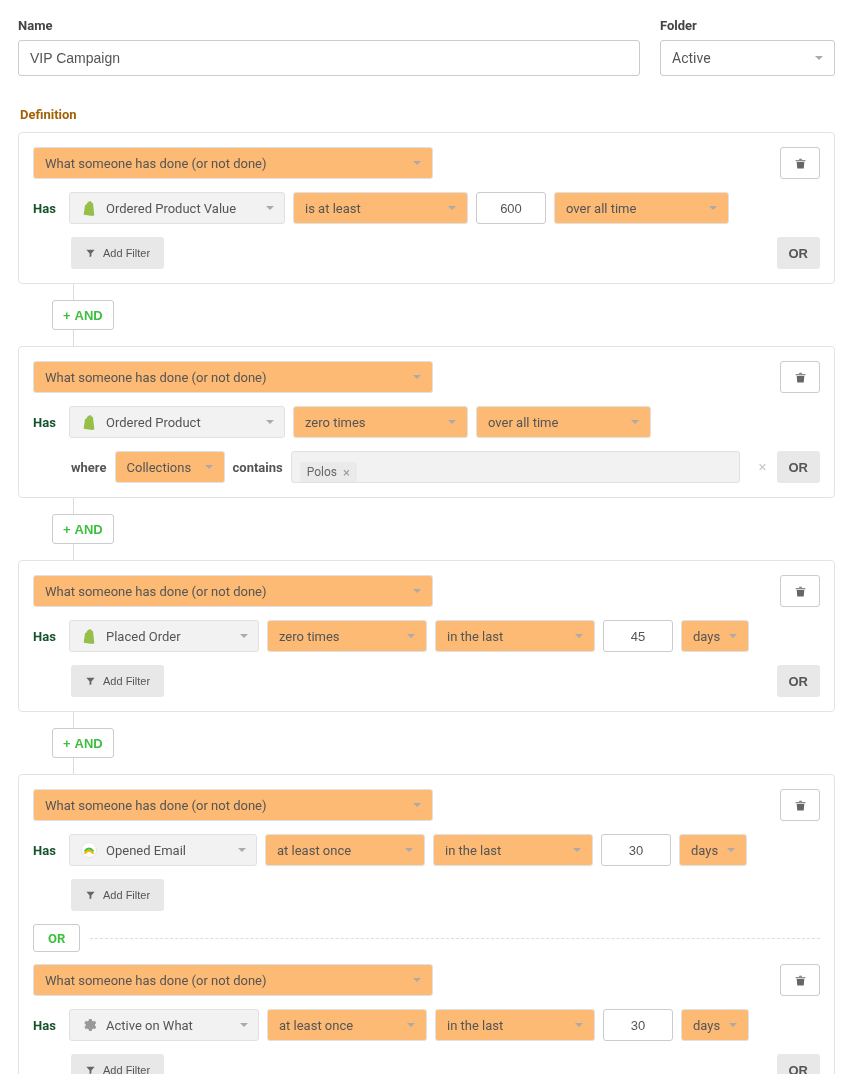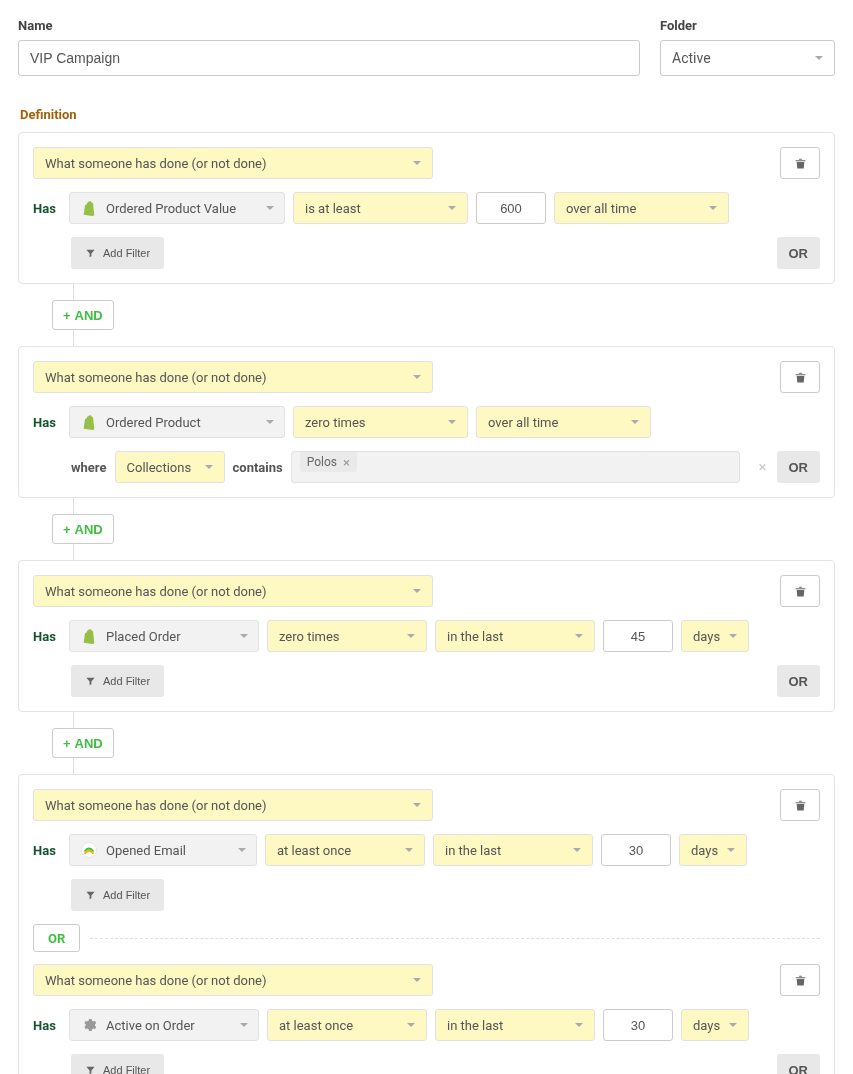--- a/index.html
+++ b/index.html
@@ -3,21 +3,21 @@
 <meta charset="utf-8">
 <style>
   * { box-sizing: border-box; margin: 0; padding: 0; }
   body { font-family: -apple-system, BlinkMacSystemFont, "Segoe UI", Roboto, "Helvetica Neue", Arial, sans-serif; font-size: 13px; color: #555; background: #fff; padding: 18px; width: 853px; }
   .top-row { display: flex; gap: 20px; margin-bottom: 31px; }
   .name-col { flex: 1; }
   .folder-col { width: 175px; }
   .field-label { font-weight: 700; color: #444; font-size: 13px; margin-bottom: 7px; display: block; }
   .text-input { width: 100%; height: 36px; padding: 0 11px; border: 1px solid #ccc; border-radius: 3px; font-size: 14px; color: #555; background: #fff; }
   .dd { display: flex; align-items: center; justify-content: space-between; height: 36px; padding: 0 11px; border: 1px solid #ccc; border-radius: 3px; background: #fff; font-size: 14px; color: #555; cursor: pointer; }
-  .dd.grey { background: #fef9c3; border-color: #e1e1e1; color: #555; height: 32px; font-size: 13px; }
+  .dd.grey { background: #fdba74; border-color: #e1e1e1; color: #555; height: 32px; font-size: 13px; }
   .dd.type { width: 400px; }
   .caret { width: 0; height: 0; border-left: 4px solid transparent; border-right: 4px solid transparent; border-top: 4px solid #aaa; margin-left: 8px; }
   .section-label { font-weight: 700; color: #a16207; font-size: 13px; margin: 0 0 10px 2px; }
   .block { border: 1px solid #e3e3e3; border-radius: 4px; background: #fff; padding: 14px 14px; position: relative; }
   .block-header { display: flex; justify-content: space-between; align-items: center; margin-bottom: 13px; }
   .trash-btn { width: 40px; height: 32px; border: 1px solid #ccc; border-radius: 3px; background: #fff; display: flex; align-items: center; justify-content: center; cursor: pointer; }
   .trash-btn svg { fill: #666; }
   .row { display: flex; align-items: center; gap: 8px; margin-bottom: 13px; }
   .row:last-child { margin-bottom: 0; }
   .row-label { font-weight: 700; color: #14532d; font-size: 13px; min-width: 28px; }
@@ -26,21 +26,21 @@
   .event-dd .caret { margin-left: auto; }
   .event-dd .ev-icon { display:flex; align-items:center; justify-content:center; width:18px; height:18px; }
   .num-input { width: 70px; height: 32px; border: 1px solid #ccc; border-radius: 3px; background: #fff; text-align: center; font-size: 13px; color: #555; }
   .pill-btn { height: 32px; padding: 0 14px; border: none; border-radius: 3px; background: #e8e8e8; color: #555; font-size: 11px; display: flex; align-items: center; gap: 7px; cursor: pointer; font-weight: 500; }
   .or-btn { height: 32px; padding: 0 12px; border: none; border-radius: 3px; background: #e8e8e8; color: #555; font-weight: 700; font-size: 13px; cursor: pointer; }
   .and-wrap { display: flex; align-items: center; margin: 0 0 0 34px; }
   .and-btn { height: 30px; padding: 0 10px; border: 1px solid #ccc; border-radius: 3px; background: #fff; color: #3fbf3f; font-weight: 700; font-size: 13px; display: flex; align-items: center; gap: 4px; cursor: pointer; }
   .vconn { width: 1px; height: 16px; background: #ddd; margin-left: 55px; }
   .tag { display: inline-flex; align-items: center; background: #eaeaea; border-radius: 3px; padding: 3px 7px; font-size: 12px; color: #666; gap: 6px; }
   .tag .x { color: #999; cursor: pointer; font-size: 13px; line-height: 1; }
-  .tag-field { flex: 1; display: flex; align-items: flex-start; height: 32px; padding: 0 8px; border: 1px solid #e1e1e1; border-radius: 3px; background: #f2f2f2; }
+  .tag-field { flex: 1; display: flex; align-items: flex-end; height: 32px; padding: 0 8px; border: 1px solid #e1e1e1; border-radius: 3px; background: #f2f2f2; }
   .remove-x { color: #ccc; cursor: pointer; font-size: 15px; padding: 0 10px; }
   .or-sep { display: flex; align-items: center; gap: 10px; margin: 8px 0 12px 0; }
   .or-sep .or-box { height: 28px; padding: 0 14px; border: 1px solid #ccc; border-radius: 3px; background: #fff; color: #3fbf3f; font-weight: 700; font-size: 13px; display: flex; align-items: center; }
   .or-sep .dash { flex: 1; border-top: 1px dashed #ddd; height: 0; }
   .filter-icon { display: inline-flex; }
   .bottom-row { display: flex; justify-content: space-between; align-items: center; }
   .indent { margin-left: 38px; }
 </style>
 </head>
 <body>
@@ -327,21 +327,21 @@
     </div>
   </div>
   <div class="row">
     <span class="row-label">Has</span>
     <div class="event-dd" style="width:190px">
       <span class="ev-icon">
           <svg width="16" height="16" viewBox="0 0 24 24">
             <use href="#i-gear"></use>
           </svg>
         </span>
-      <span>Active on Order</span>
+      <span>Active on What</span>
       <span class="caret"></span>
     </div>
     <div class="dd grey" style="width:160px">
       <span>at least once</span>
       <span class="caret"></span>
     </div>
     <div class="dd grey" style="width:160px">
       <span>in the last</span>
       <span class="caret"></span>
     </div>

